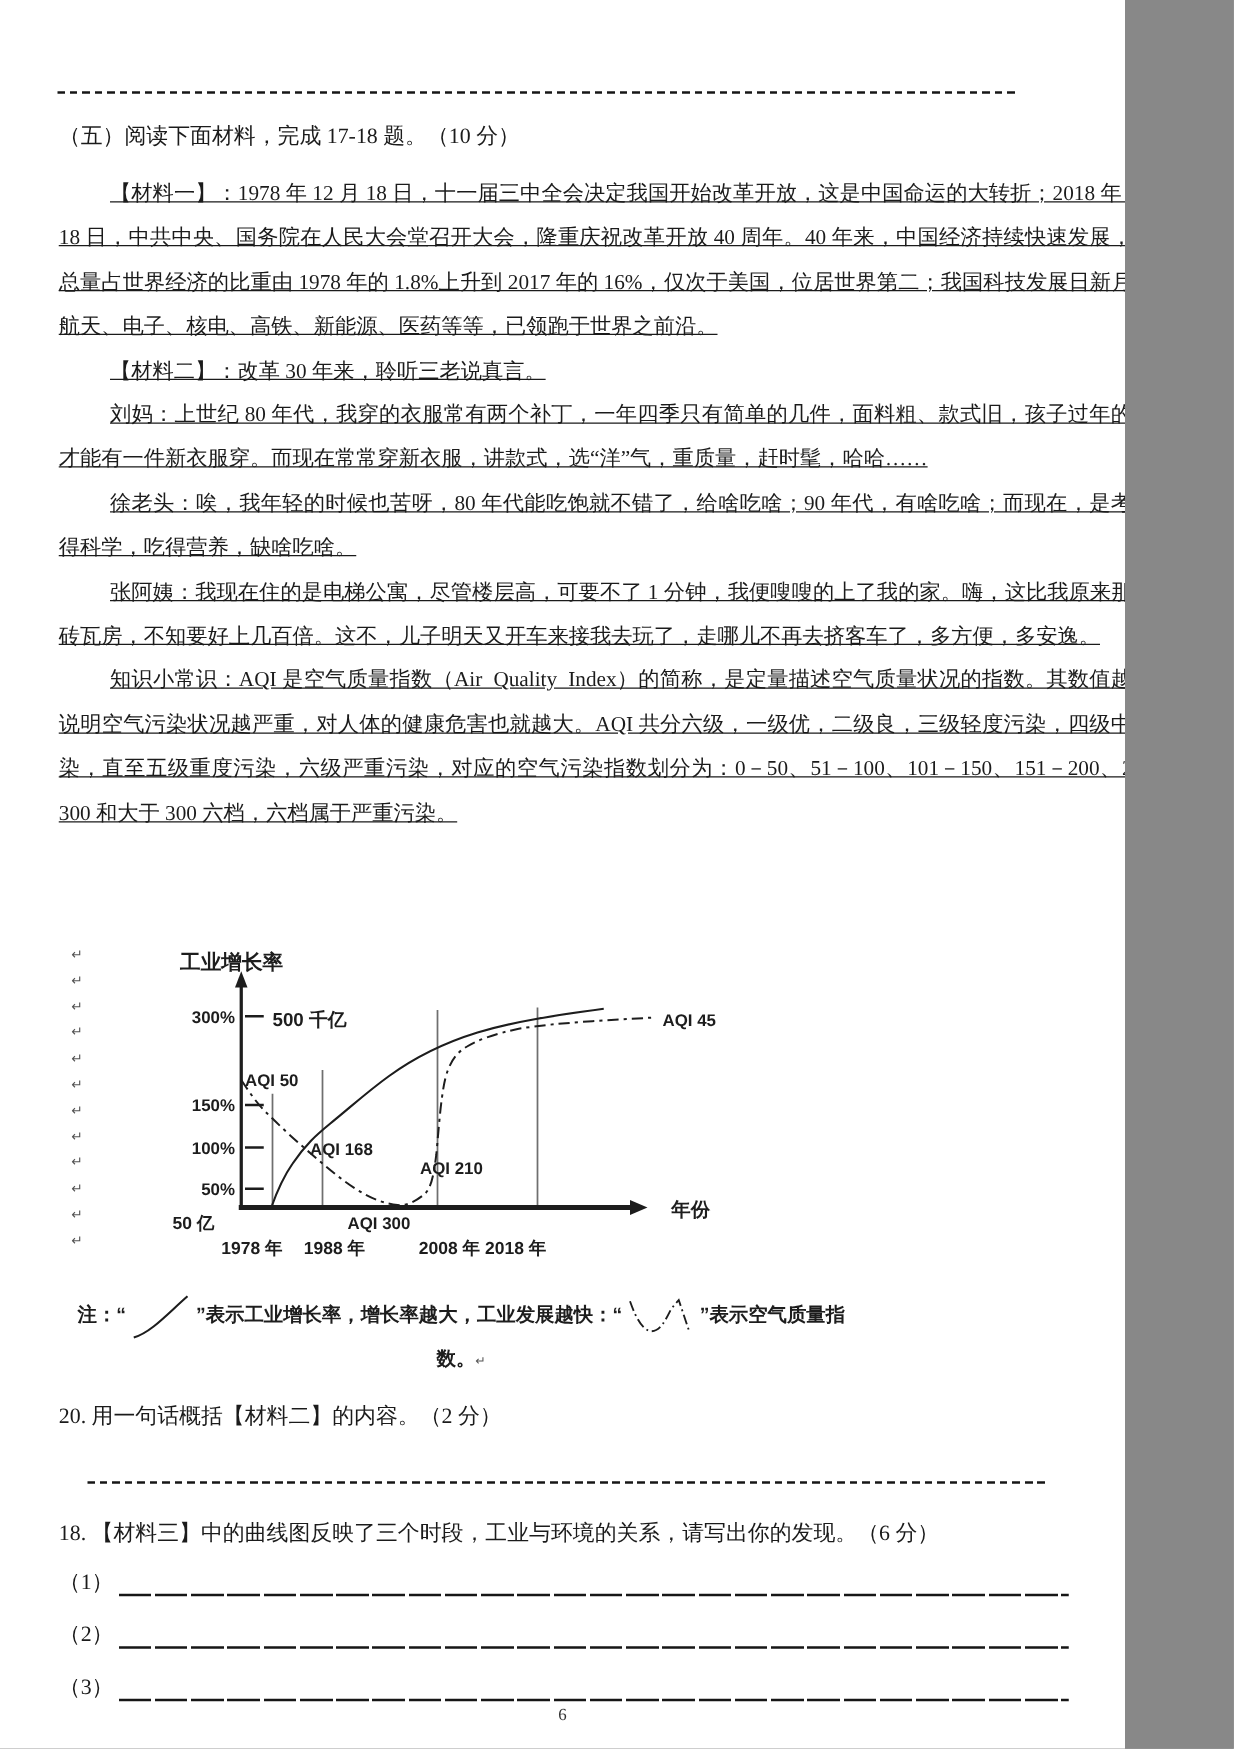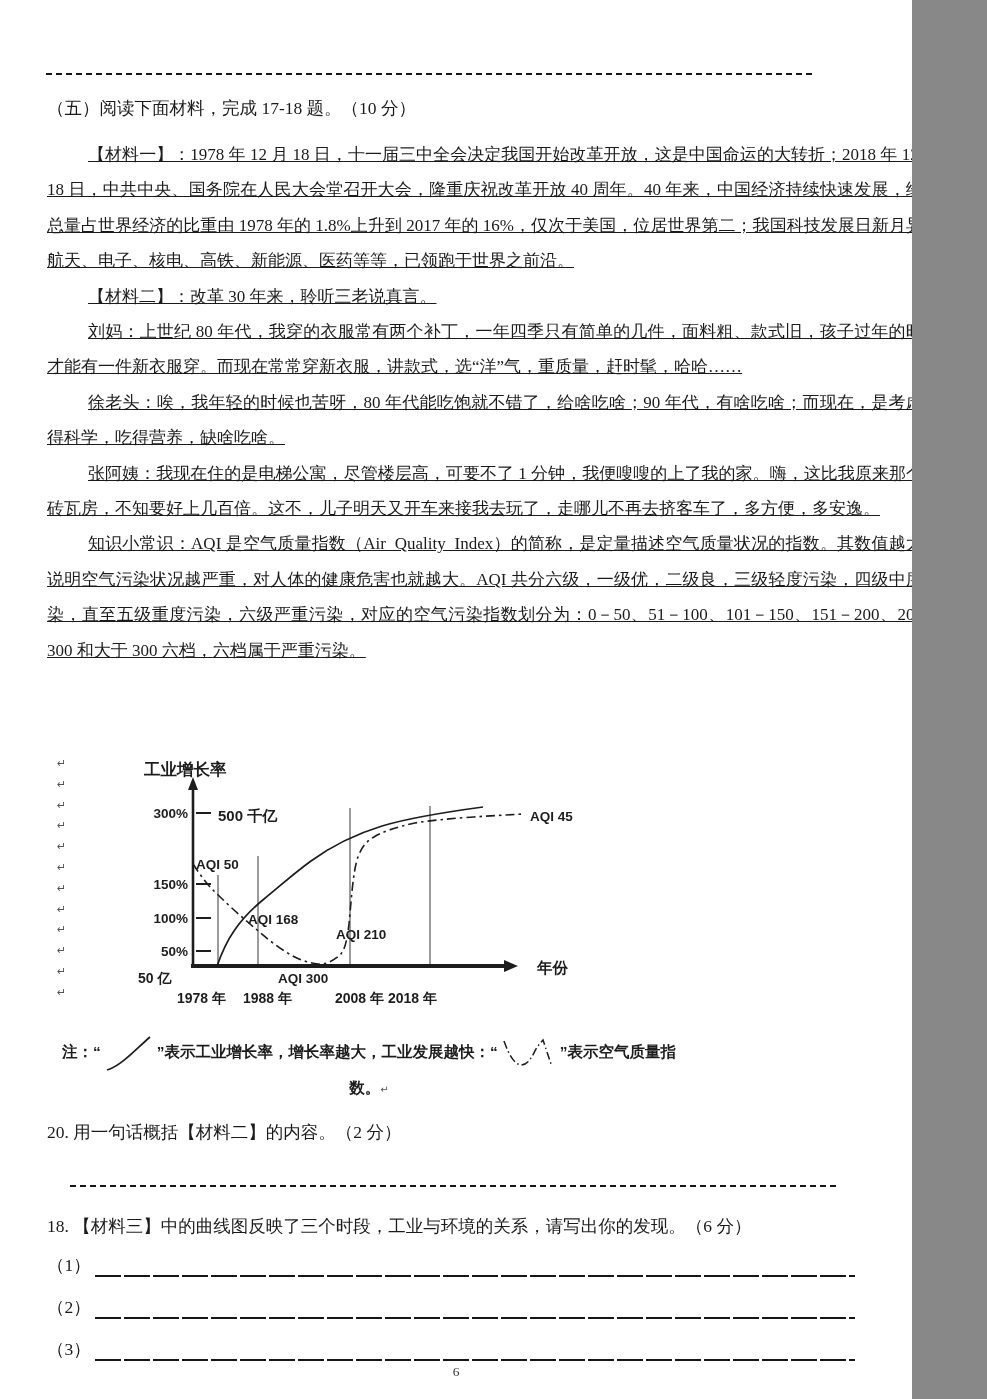--- a/index.html
+++ b/index.html
@@ -3,21 +3,20 @@
 <meta charset="utf-8">
 <style>
   html,body{margin:0;padding:0;background:#888;}
   .page{
     position:relative;
     width:900px;height:1399px;
     background:#ffffff;
     font-family:"Liberation Serif","DejaVu Serif",serif;
     color:#1b1b1b;
     overflow:hidden;
-    padding-left:12px;
   }
   .rule{
     position:absolute;height:3px;
     background-image:repeating-linear-gradient(90deg,#161616 0 6px,rgba(0,0,0,0) 6px 10px);
     background-position:0 50%;background-size:100% 2px;background-repeat:no-repeat;
   }
   .rule-top{top:72px;left:46px;width:766px;}
   .rule-mid{top:1184px;left:70px;width:768px;}
   .title{
     position:absolute;top:96px;left:47px;width:893px;

